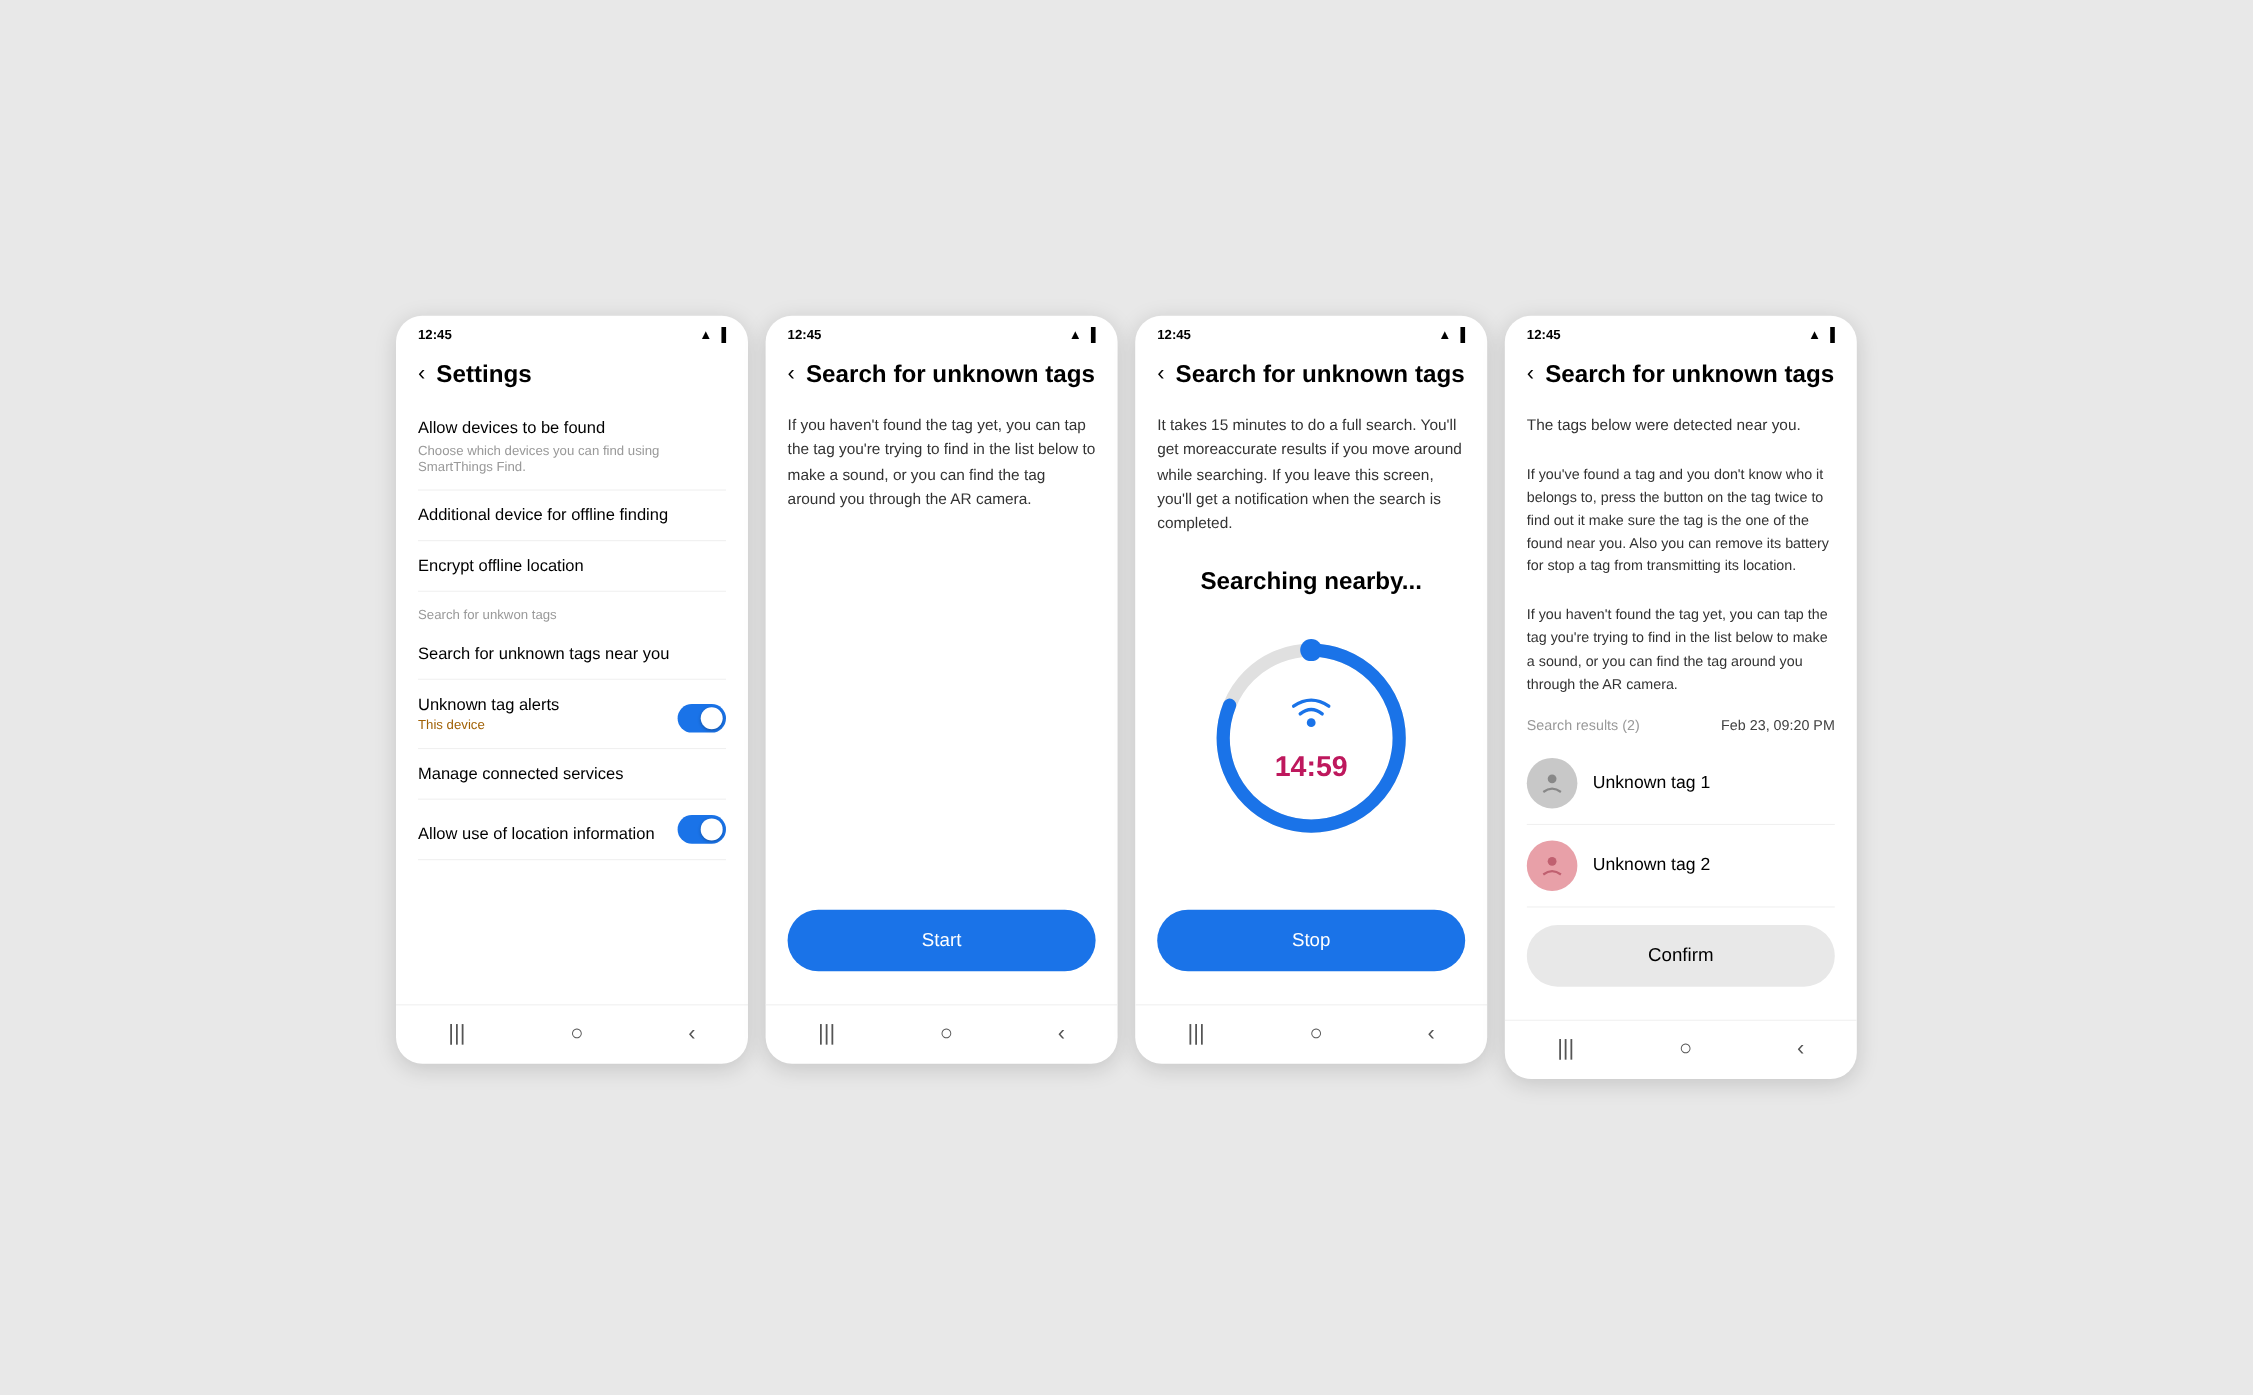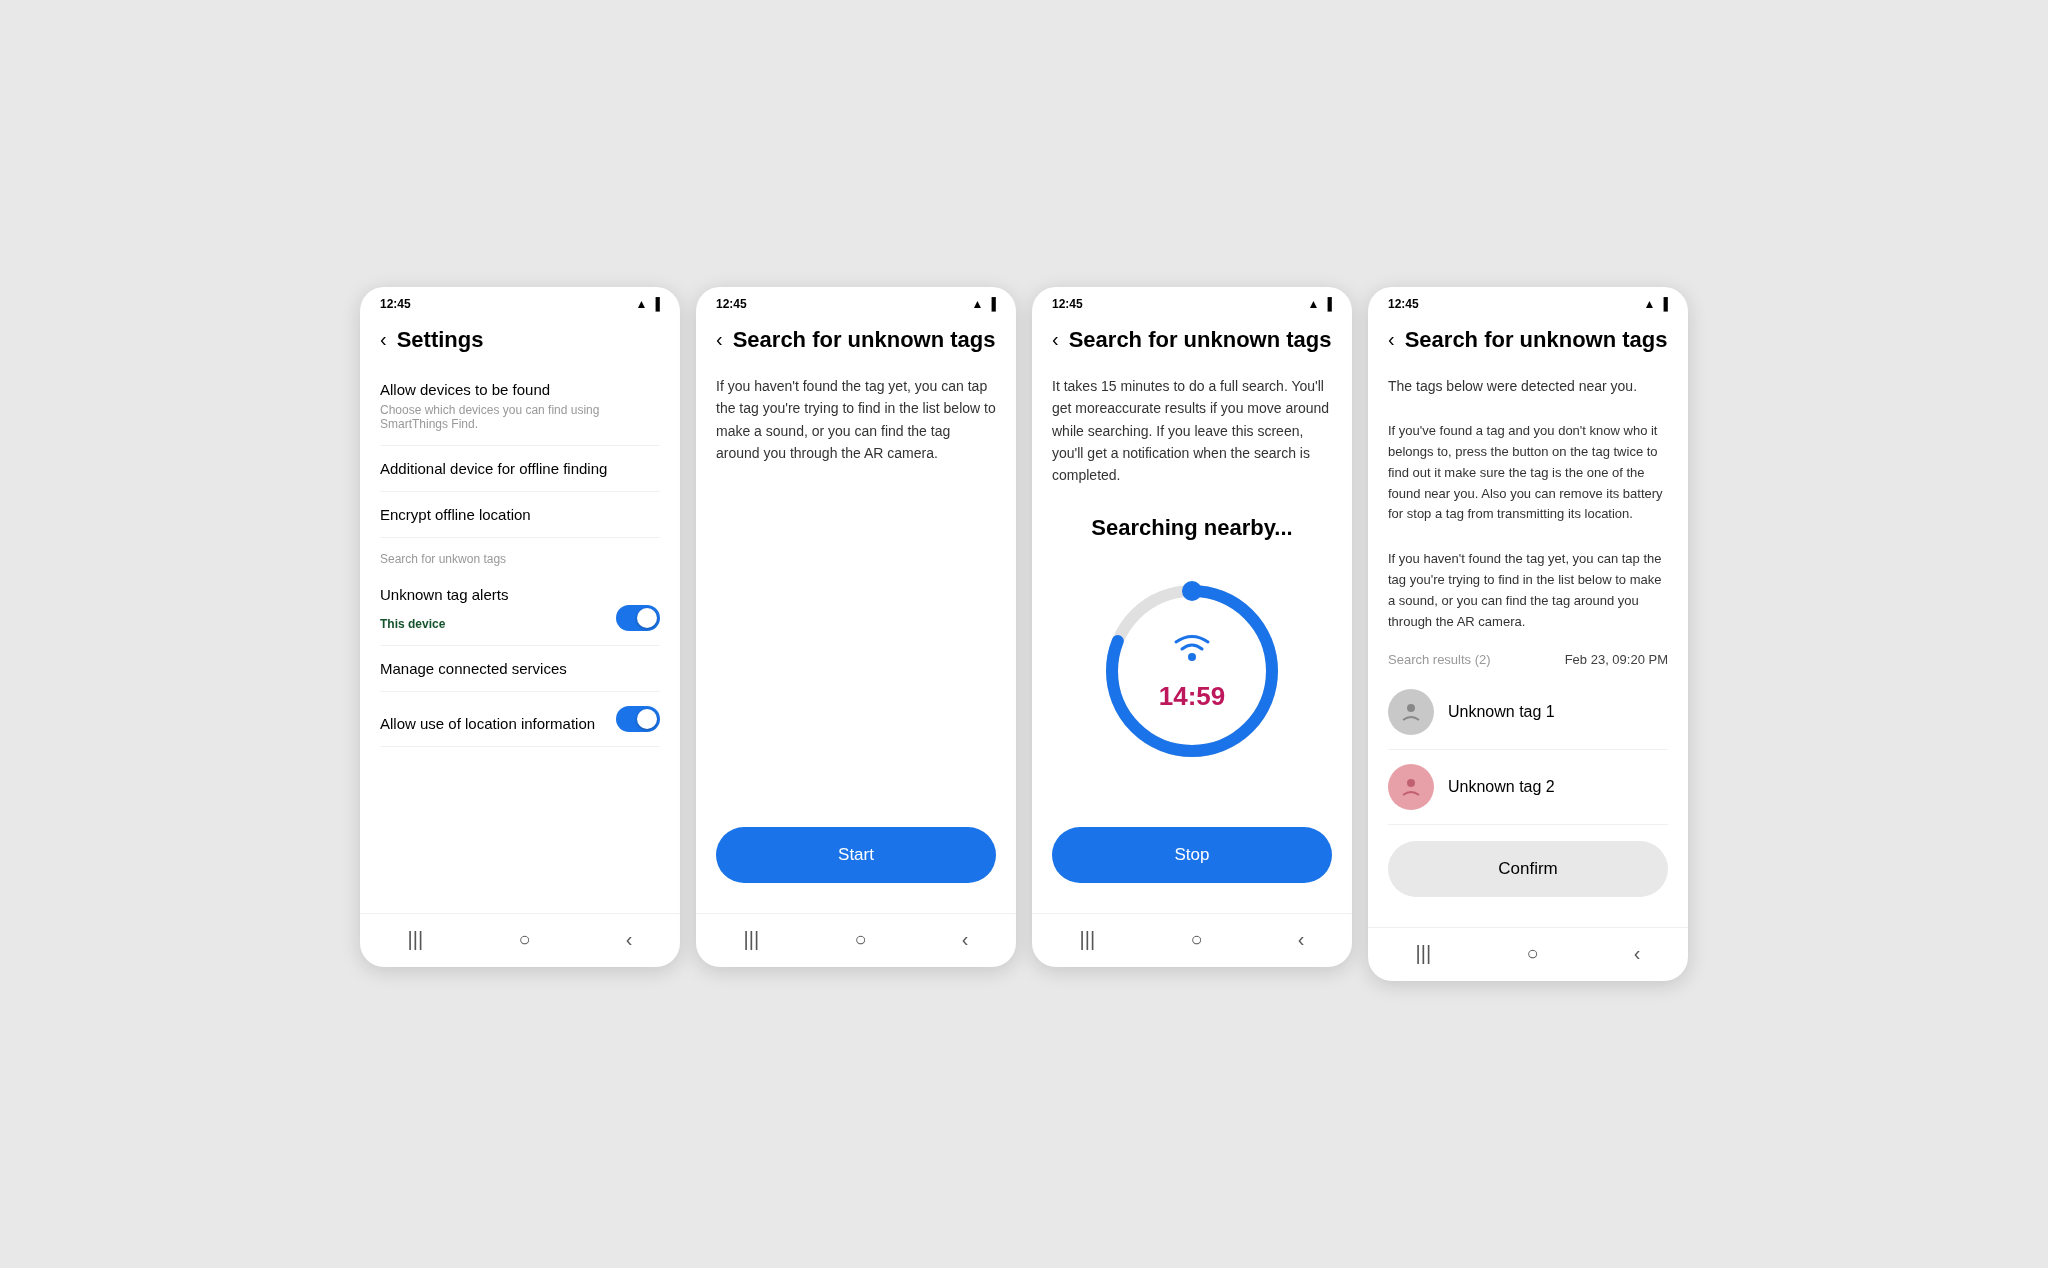--- a/index.html
+++ b/index.html
@@ -95,23 +95,22 @@
       align-items: flex-end;
       padding: 14px 0;
       border-bottom: 1px solid #f0f0f0;
     }
     .settings-item-row-title {
       font-size: 15px;
       color: #000;
     }
     .settings-item-row-subtitle {
       font-size: 12px;
-      color: #14532d;
-      margin-top: 14px;
-      font-weight: bold;
+      color: #a16207;
+      margin-top: 3px;
     }
     .toggle {
       width: 44px;
       height: 26px;
       background: #1a73e8;
       border-radius: 13px;
       position: relative;
       cursor: pointer;
       flex-shrink: 0;
     }
@@ -289,20 +288,23 @@
       <div class="settings-item">
         <div class="settings-item-title">Additional device for offline finding</div>
       </div>
 
       <div class="settings-item">
         <div class="settings-item-title">Encrypt offline location</div>
       </div>
 
       <div class="settings-section-label">Search for unkwon tags</div>
 
+      <div class="settings-item">
+        <div class="settings-item-title">Search for unknown tags near you</div>
+      </div>
 
       <div class="settings-item-row">
         <div>
           <div class="settings-item-row-title">Unknown tag alerts</div>
           <div class="settings-item-row-subtitle">This device</div>
         </div>
         <div class="toggle"></div>
       </div>
 
       <div class="settings-item">

